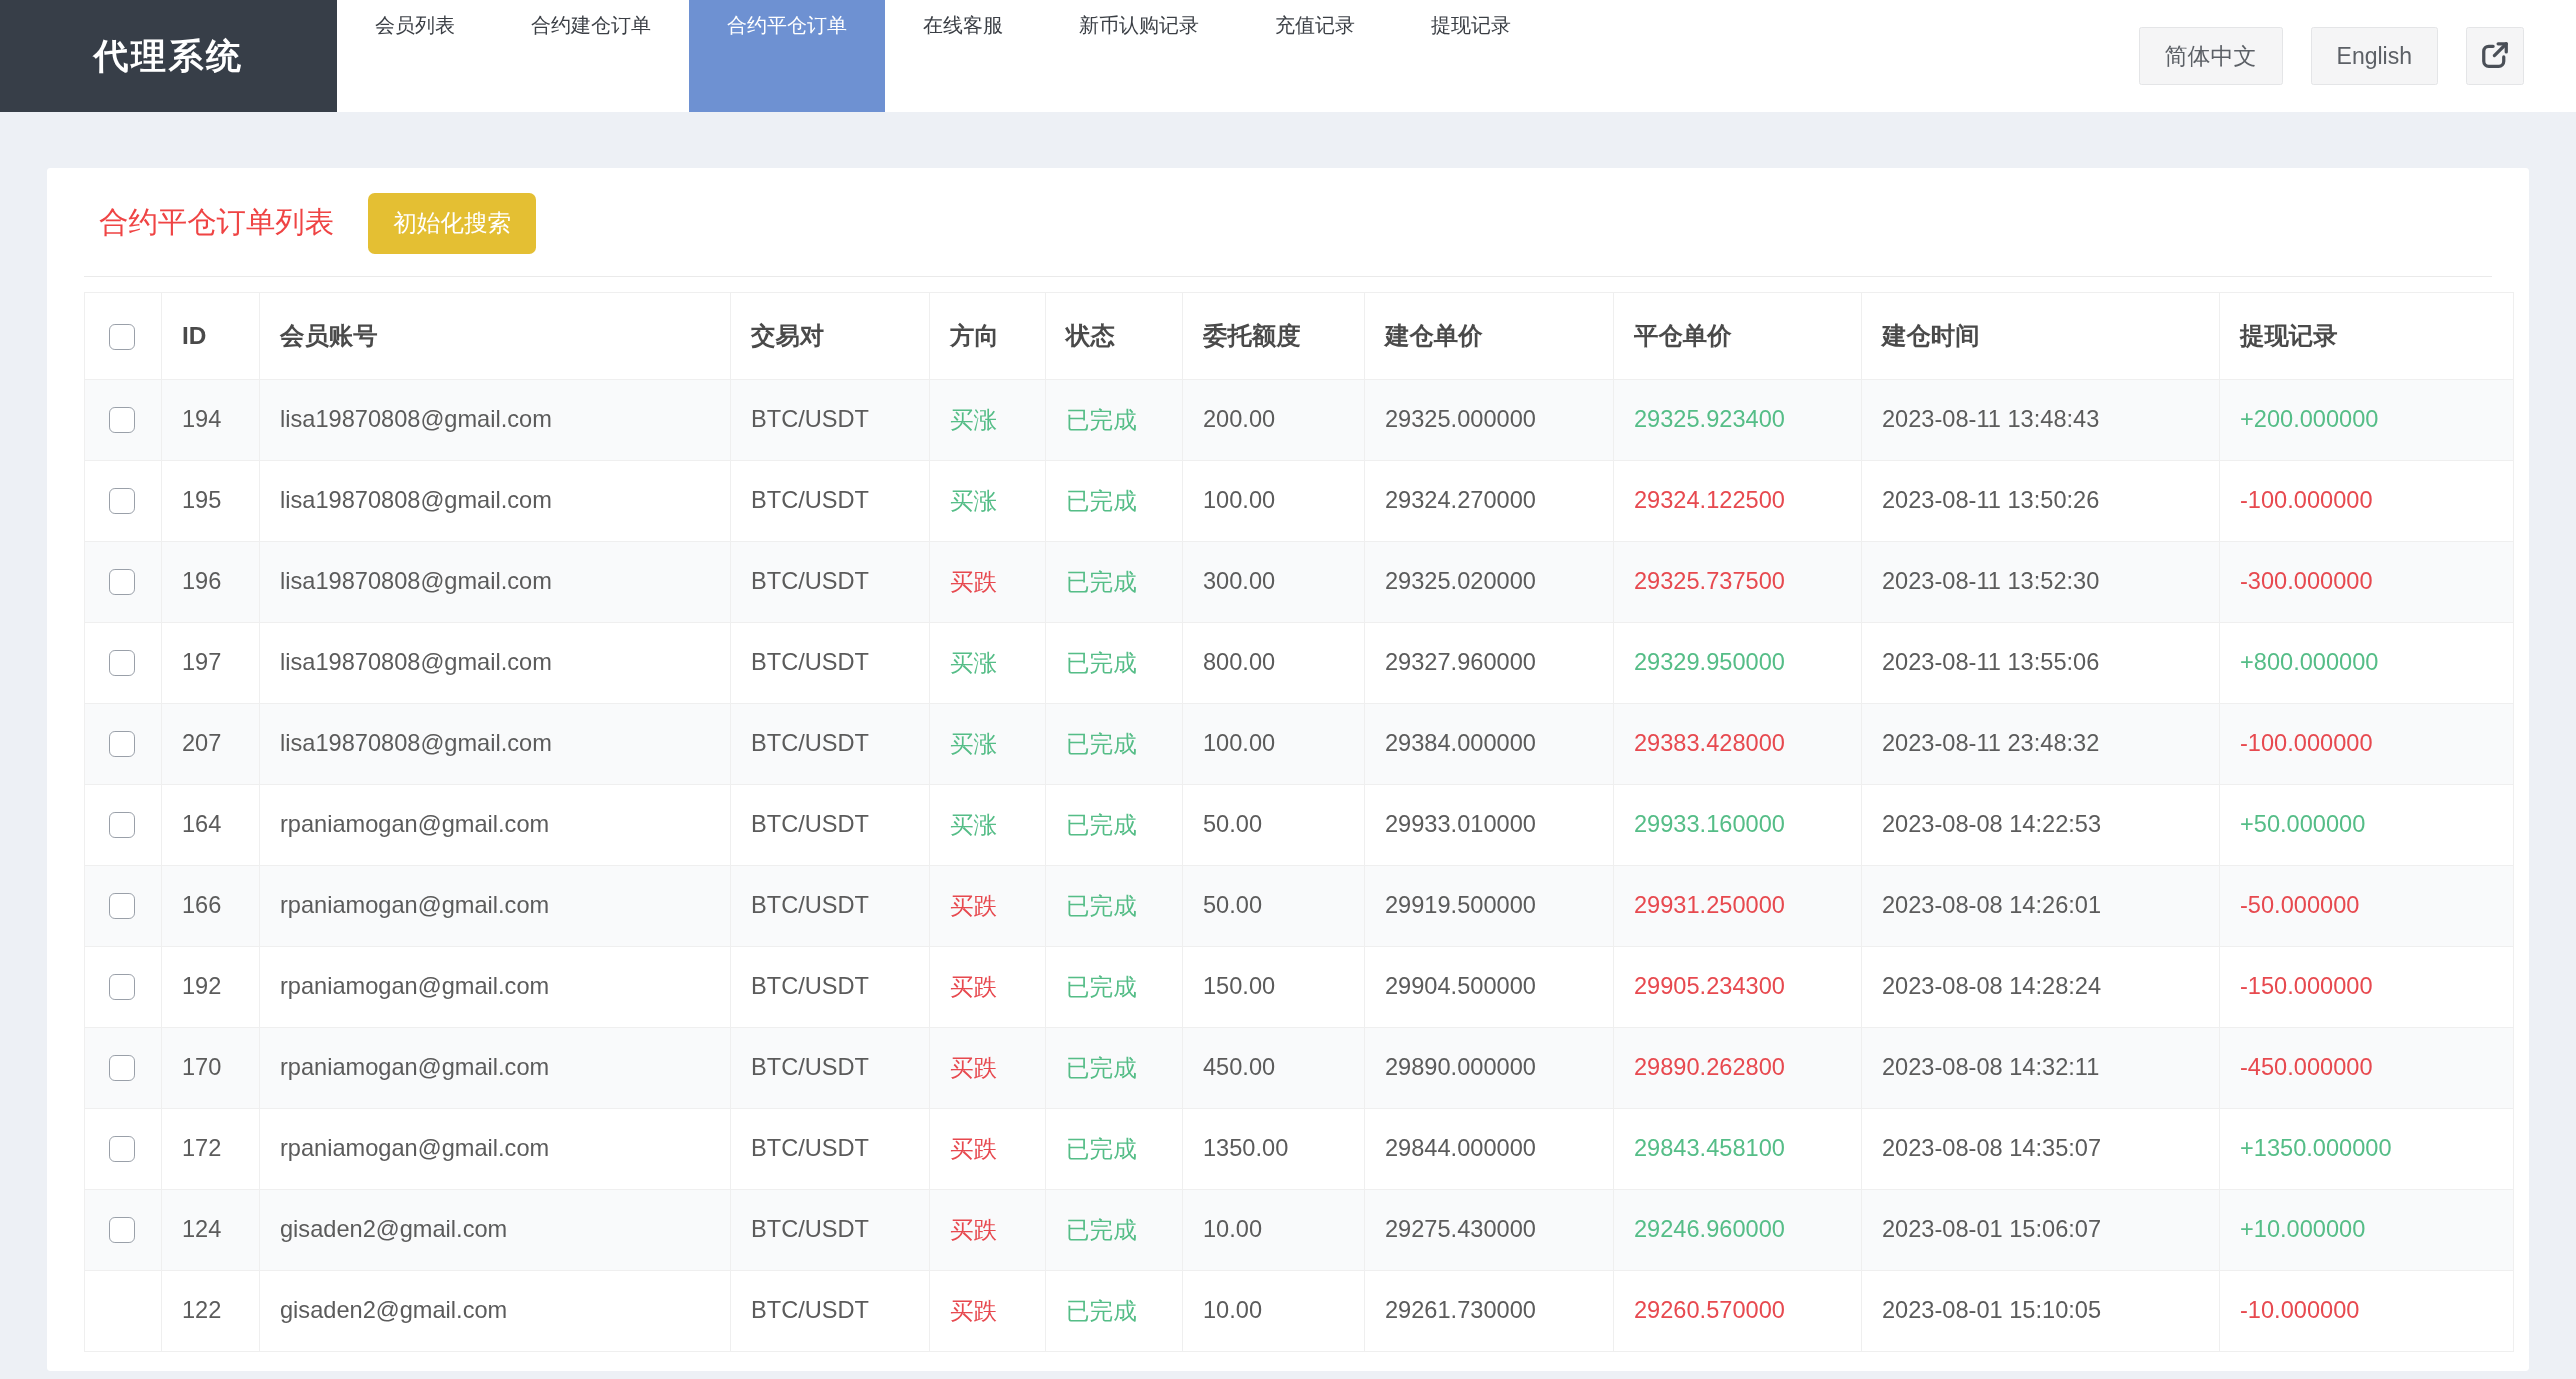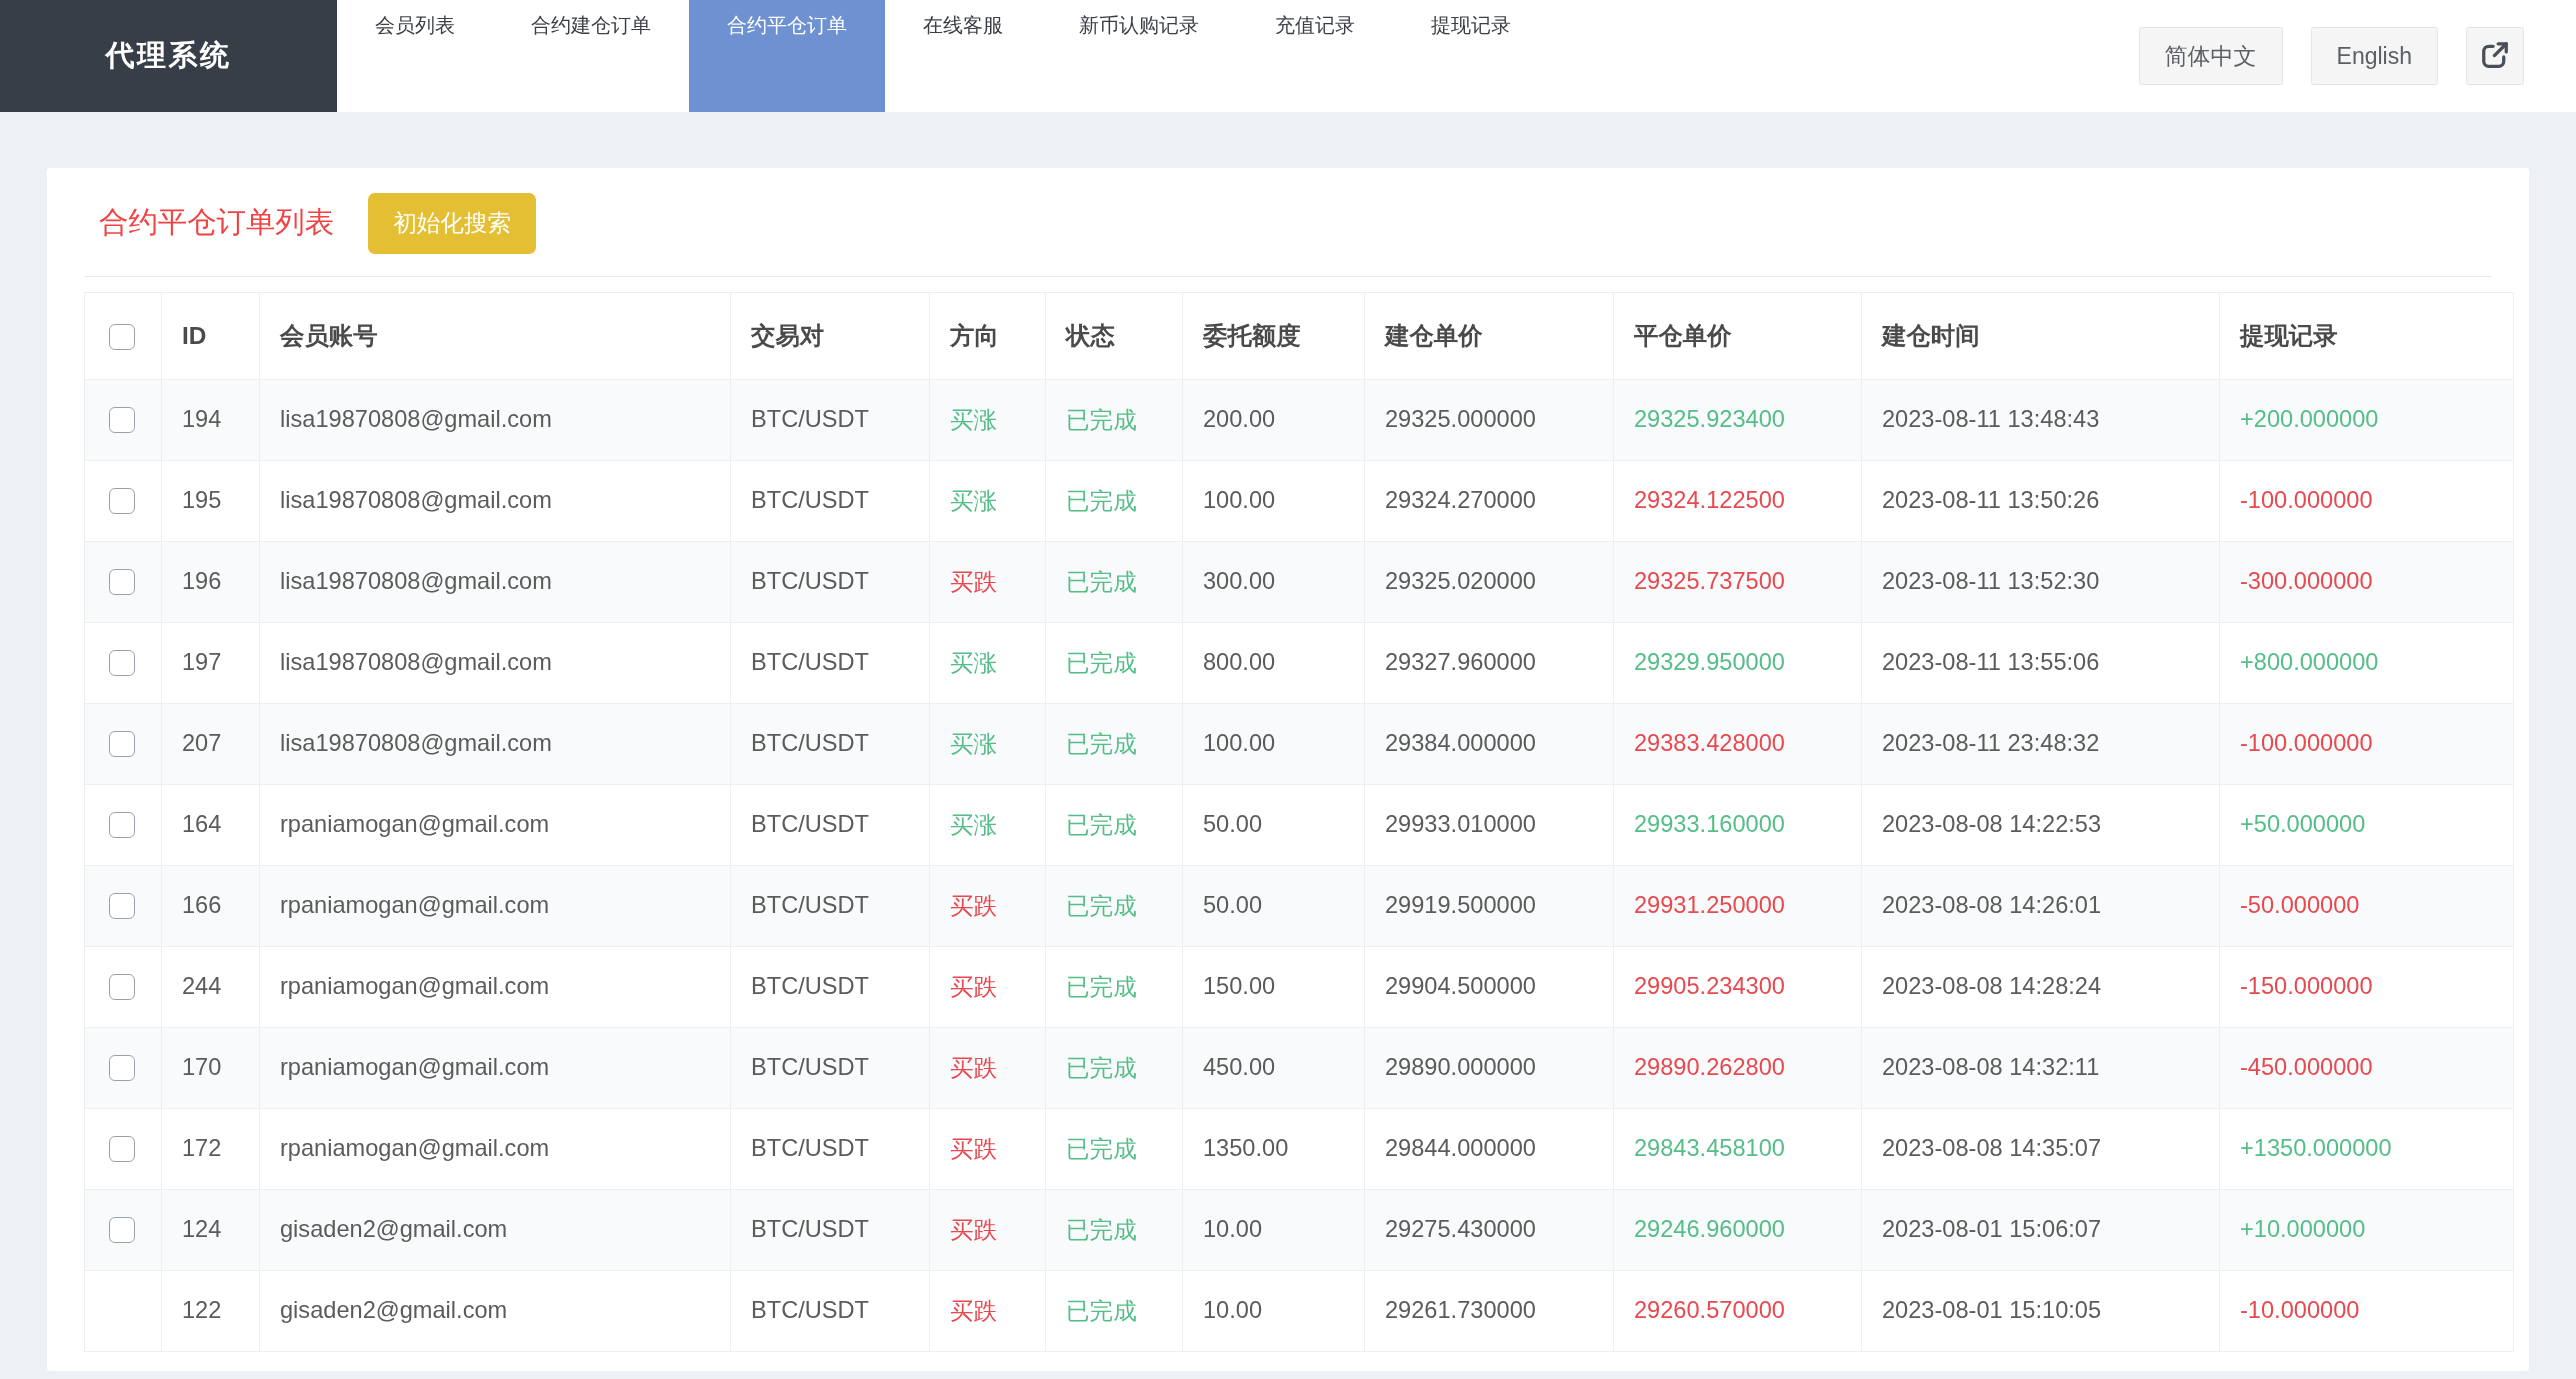--- a/index.html
+++ b/index.html
@@ -5,21 +5,21 @@
   html,body{margin:0;padding:0}
   body{
     width:2576px;height:1380px;overflow:hidden;
     background:#edf0f5;
     font-family:"Liberation Sans","DejaVu Sans",sans-serif;
     color:#333;
   }
   
   .navbar{display:flex;align-items:stretch;height:112px;background:#fff}
   .brand{width:337px;background:var(--brand-dark,#373e48);color:#fff;display:flex;
-         align-items:center;justify-content:center;font-size:29px;font-weight:bold;letter-spacing:2.5px}
+         align-items:center;justify-content:center;font-size:35px;font-weight:bold;letter-spacing:2.5px}
   .nav-items{display:flex}
   .nav-item{display:flex;align-items:flex-start;padding:12px 38px;font-size:20px;color:#3b3f45;cursor:pointer;white-space:nowrap}
   .nav-item.active{background:var(--accent-blue,#6e91d2);color:#fff}
   .nav-spacer{flex:1}
   .topbar-controls{display:flex;align-items:center;gap:28px;padding-right:52px}
   .lang-btn{height:56px;padding:0 25px;display:flex;align-items:center;background:#f5f5f6;
             border:0.8px solid #e4e5e7;border-radius:2.5px;font-size:23px;color:#5c6066;cursor:pointer;white-space:nowrap}
   .icon-btn{width:56px;height:56px;display:flex;align-items:center;justify-content:center;
             background:#f5f5f6;border:0.8px solid #e4e5e7;border-radius:2.5px;cursor:pointer}
   
@@ -218,21 +218,21 @@
     <td class="red">买跌</td>
     <td class="green">已完成</td>
     <td>50.00</td>
     <td>29919.500000</td>
     <td class="red">29931.250000</td>
     <td>2023-08-08 14:26:01</td>
     <td class="red">-50.000000</td>
   </tr>
           <tr>
     <td class="cb-cell"><span class="cb"></span></td>
-    <td>244</td>
+    <td>192</td>
     <td>rpaniamogan@gmail.com</td>
     <td>BTC/USDT</td>
     <td class="red">买跌</td>
     <td class="green">已完成</td>
     <td>150.00</td>
     <td>29904.500000</td>
     <td class="red">29905.234300</td>
     <td>2023-08-08 14:28:24</td>
     <td class="red">-150.000000</td>
   </tr>

